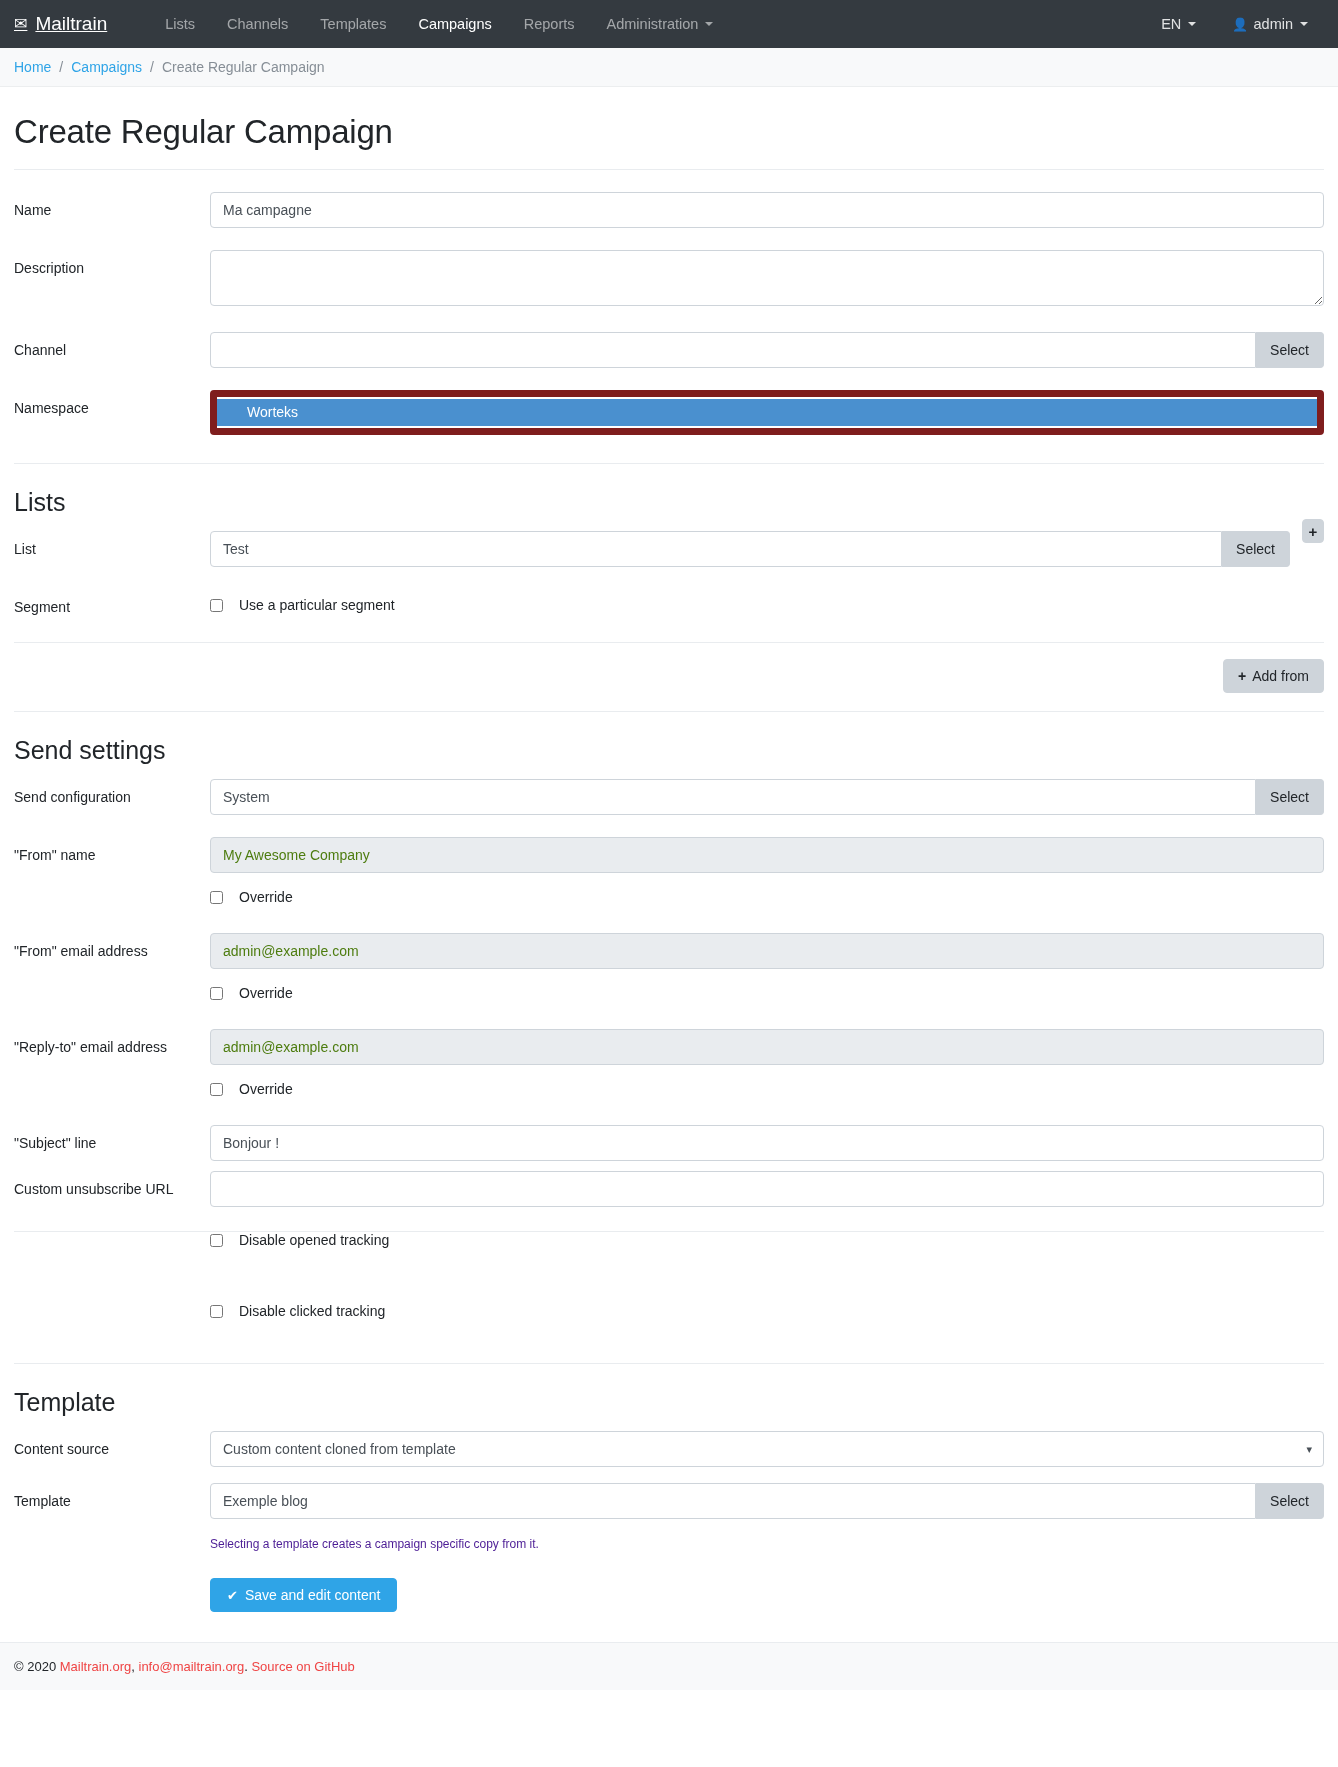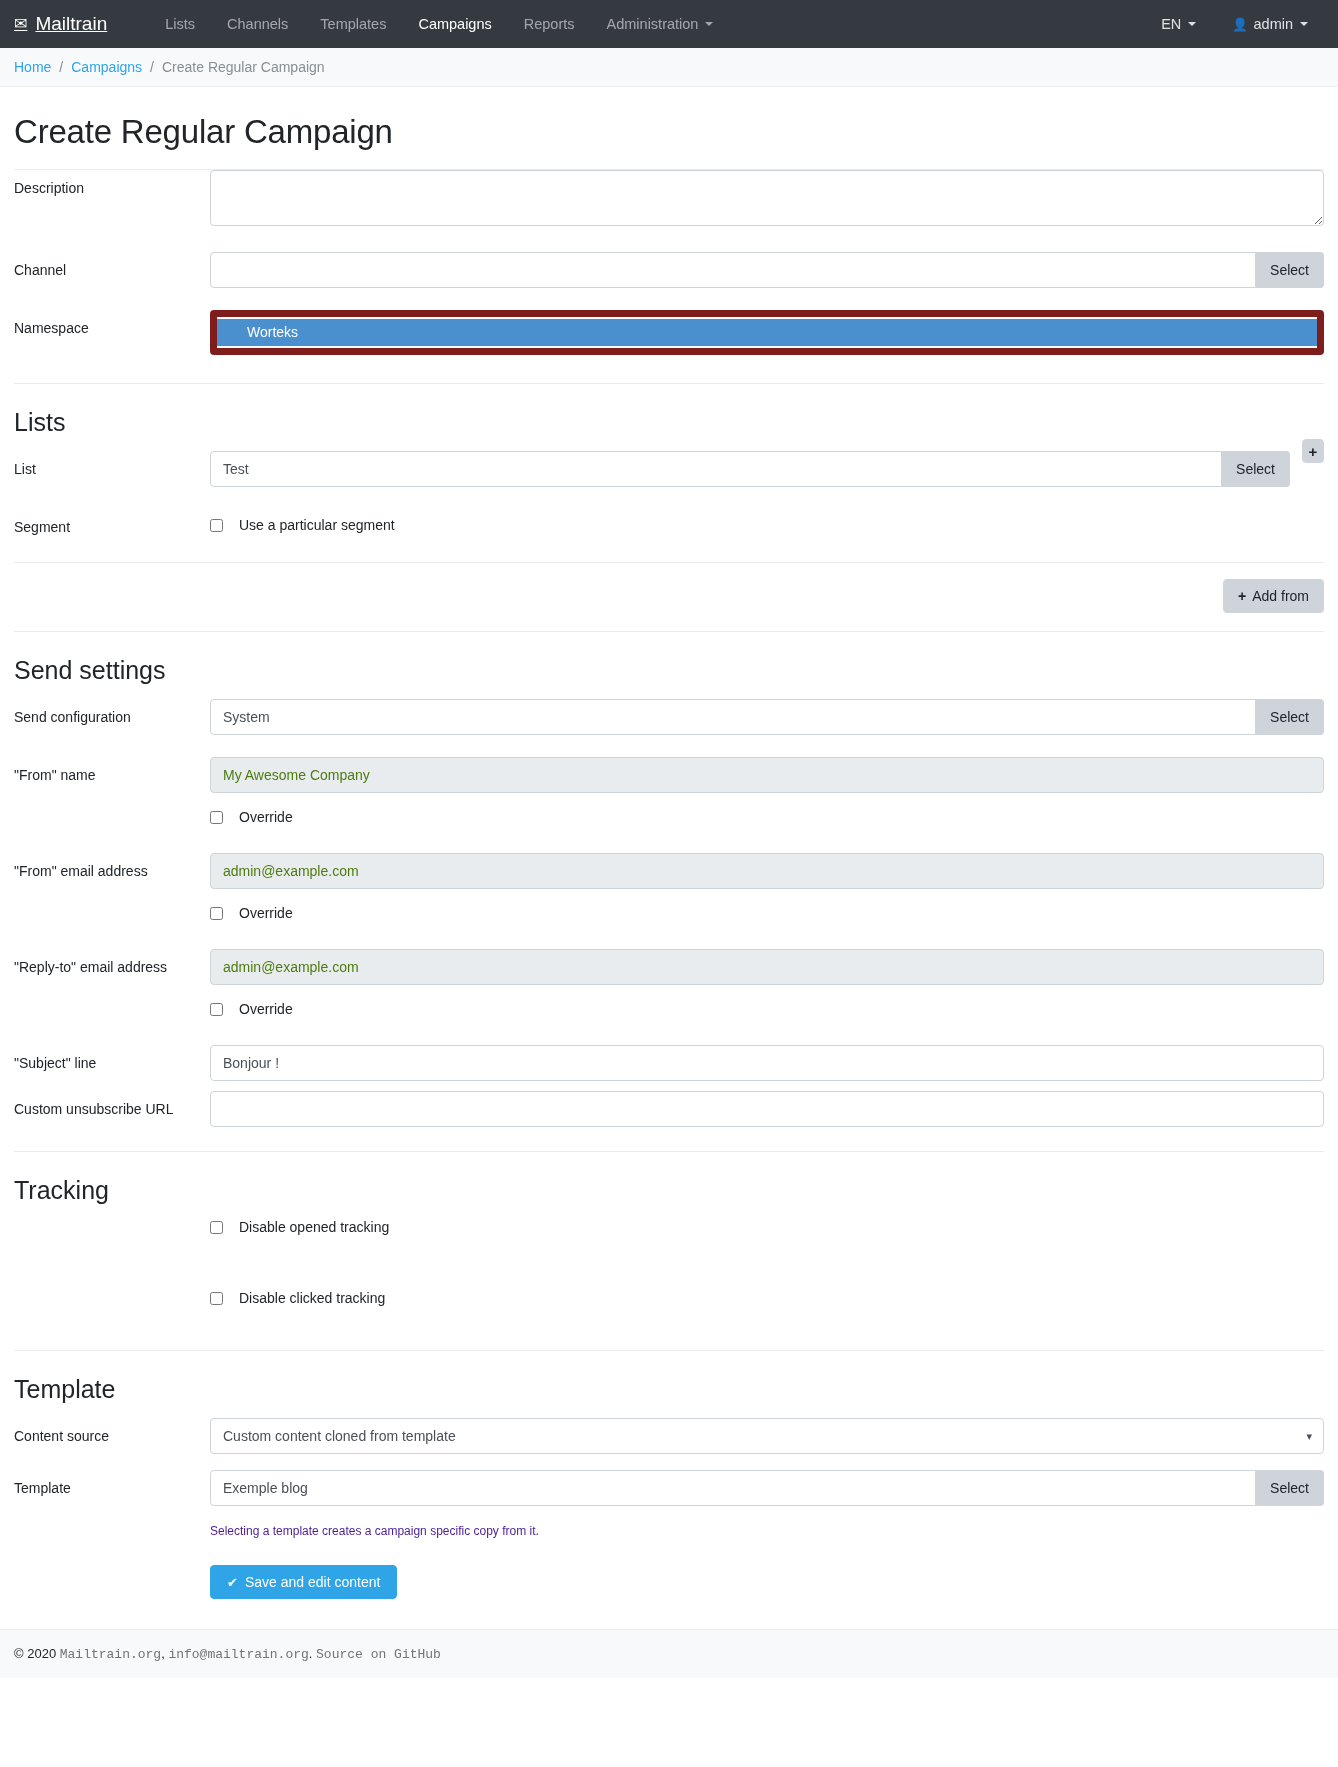--- a/index.html
+++ b/index.html
@@ -263,21 +263,21 @@
 
   
   .footer {
     border-top: 1px solid #e9ecef;
     background: #f8f9fa;
     padding: 16px 14px;
     font-size: 13px;
     color: #212529;
     margin-top: 14px;
   }
-  .footer a { color: #737373; text-decoration: none; font-family: Liberation Mono, monospace; }
+  .footer a { color: #ef4444; text-decoration: none; }
 </style>
 </head>
 <body>
 
 <div class="navbar">
   <a class="brand" href="#">
     <span class="env-icon">✉</span>
     <span>Mailtrain</span>
   </a>
   <div class="nav-links">
@@ -319,20 +319,26 @@
   <span class="sep">/</span>
   <a href="#">Campaigns</a>
   <span class="sep">/</span>
   <span class="current">Create Regular Campaign</span>
 </div>
 
 <div class="container">
 
   <h1 class="page-title">Create Regular Campaign</h1>
 
+  <div class="form-row" style="margin-top:22px;">
+    <div class="label-col">Name</div>
+    <div class="field-col">
+      <input class="form-control" type="text" value="Ma campagne" style="">
+    </div>
+  </div>
 
   <div class="form-row">
     <div class="label-col">Description</div>
     <div class="field-col">
       <textarea class="form-control" style=""></textarea>
     </div>
   </div>
 
   <div class="form-row">
     <div class="label-col">Channel</div>
@@ -445,21 +451,20 @@
 
   <div class="form-row" style="margin-bottom:24px;">
     <div class="label-col">Custom unsubscribe URL</div>
     <div class="field-col">
       <input class="form-control" type="text" value="" style="">
     </div>
   </div>
 
   <div class="hr"></div>
 
-  <h2 class="section-title">Tracking</h2>
 
   <div class="form-row tracking-row">
     <div class="label-col">&nbsp;</div>
     <div class="field-col">
       <div class="check-row">
         <input type="checkbox" id="cb-opened" style="">
         <label for="cb-opened">Disable opened tracking</label>
       </div>
     </div>
   </div>

